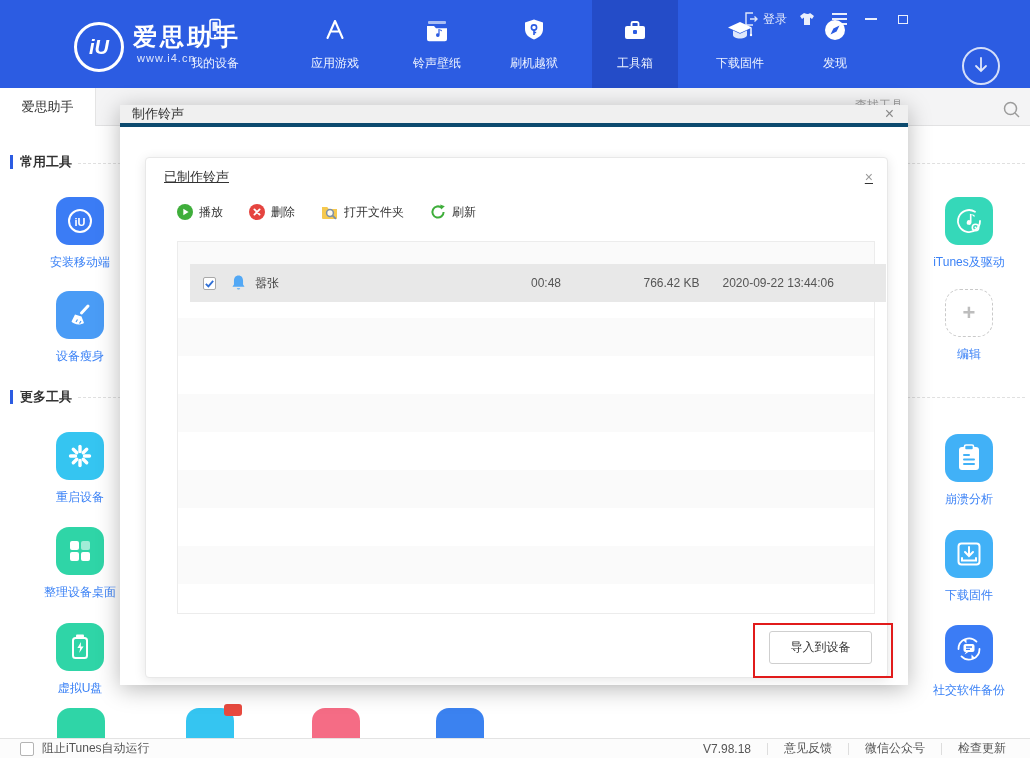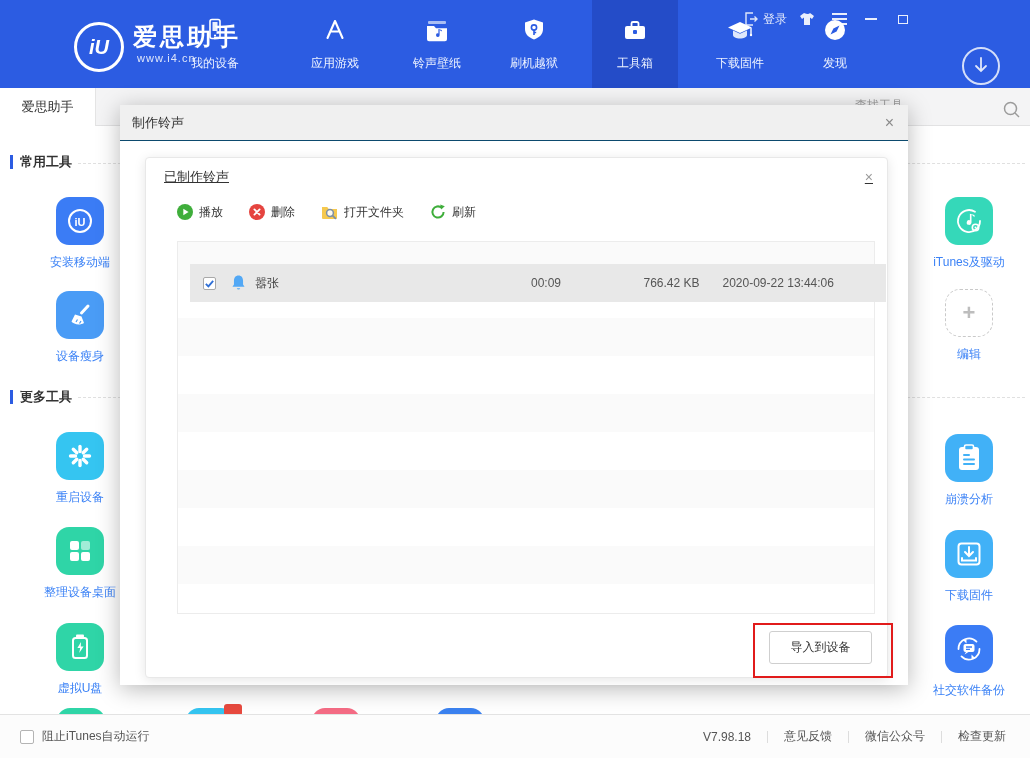--- a/index.html
+++ b/index.html
@@ -43,32 +43,32 @@
   .section-title { position:absolute; left:10px; display:flex; align-items:center; gap:7px; font-size:13px; font-weight:bold; color:#333; }
   .section-title::before { content:""; width:3px; height:14px; background:#2c5ce2; display:inline-block; }
   .tool { position:absolute; width:96px; display:flex; flex-direction:column; align-items:center; gap:9px; cursor:pointer; }
   .tile { width:48px; height:48px; border-radius:13px; display:flex; align-items:center; justify-content:center; }
   .tool-label { font-size:12px; color:#3b82f6; white-space:nowrap; }
   .tile-dashed { width:48px; height:48px; border:1px dashed #c9c9c9; border-radius:15px;
     display:flex; align-items:center; justify-content:center; color:#bdbdbd; font-size:22px; font-weight:bold; }
   .partial-tile { position:absolute; width:48px; height:48px; border-radius:13px; }
   .badge { position:absolute; top:-4px; right:-8px; width:18px; height:12px; background:#e84a3f; border-radius:3px; }
   
-  .statusbar { position:absolute; left:0; bottom:0; width:1030px; height:44px; background:#fcfcfc;
+  .statusbar { position:absolute; left:0; bottom:0; width:1030px; height:20px; background:#fcfcfc;
     border-top:1px solid #e3e3e3; z-index:5; display:flex; align-items:center; font-size:12px; color:#555; }
   .sb-left { display:flex; align-items:center; gap:8px; margin-left:20px; cursor:pointer; }
   .cbx { width:14px; height:14px; background:#fff; border:1px solid #b4b4b4; border-radius:2px; }
   .sb-right { margin-left:auto; margin-right:8px; display:flex; align-items:center; }
   .sb-item { padding:0 16px; color:#555; cursor:pointer; }
   .sb-ver { padding:0 16px; color:#555; }
   .sb-div { width:1px; height:12px; background:#ddd; }
   
   .dialog-outer { position:absolute; left:120px; top:105px; width:788px; height:580px; background:#fff;
     box-shadow:0 4px 22px rgba(0,0,0,.28); z-index:20; }
-  .dlg-titlebar { height:36px; background:#f0f0f0; border-bottom:1px solid #0c4a6e; display:flex; align-items:center;
+  .dlg-titlebar { height:22px; background:#f0f0f0; border-bottom:4px solid #0c4a6e; display:flex; align-items:center;
     padding:0 12px; font-size:13px; color:#333; }
   .dlg-close { margin-left:auto; color:#8a8a8a; font-size:16px; line-height:16px; cursor:pointer; padding:0 2px; }
   
   .dialog-inner { position:absolute; left:25px; top:52px; width:743px; height:521px; background:#fff;
     border:1px solid #e8e8e8; border-radius:4px; box-shadow:0 2px 12px rgba(0,0,0,.10); }
   .inner-title { height:38px; display:flex; align-items:center; padding:0 14px 0 18px; font-size:13px; color:#333;text-decoration:underline; }
   .inner-close { margin-left:auto; color:#9a9a9a; font-size:14px; cursor:pointer; }
   .toolbar { display:flex; align-items:center; gap:26px; padding-left:31px; height:32px; }
   .tb-btn { display:flex; align-items:center; gap:6px; font-size:12px; color:#333; cursor:pointer; }
   
@@ -431,21 +431,21 @@
                 </svg>
             </span>
           </span>
           <span class="c-name">
             <svg width="17" height="18" viewBox="0 0 18 19">
                 <path d="M9 1.5 C5.9 1.5 4.2 3.9 4.2 7 v4 L2.6 13.6 h12.8 L13.8 11 V7 C13.8 3.9 12.1 1.5 9 1.5 z" fill="#52a8f5"></path>
                 <path d="M7.2 15 a1.9 1.9 0 0 0 3.6 0 z" fill="#52a8f5"></path>
               </svg>
             <span>嚣张</span>
           </span>
-          <span class="c-dur">00:09</span>
+          <span class="c-dur">00:48</span>
           <span class="c-size">766.42 KB</span>
           <span class="c-time">2020-09-22 13:44:06</span>
           <span class="c-chev"></span>
         </div>
       </div>
 
       <button class="import-btn">导入到设备</button>
     </div>
   </div>
 

